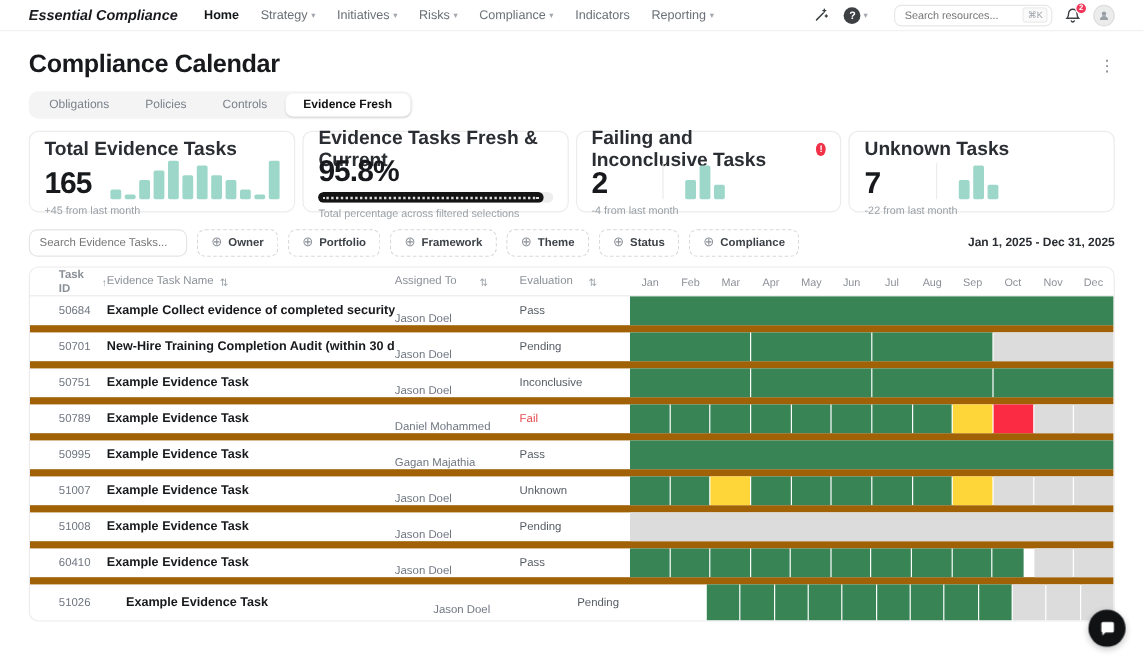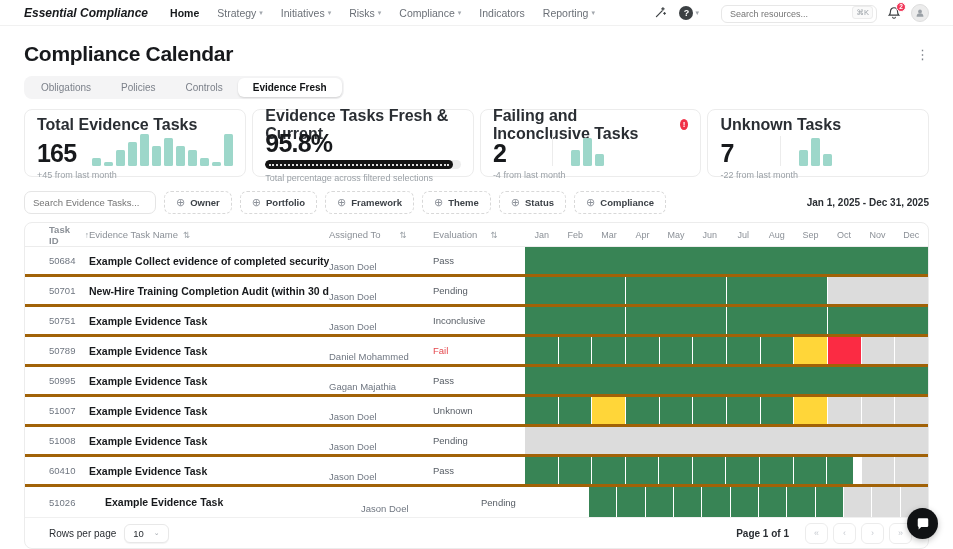--- a/index.html
+++ b/index.html
@@ -7,21 +7,21 @@
     font-family:"Liberation Sans", sans-serif; color:#17191c; }
 
   
   .topnav{height:26px;display:flex;align-items:center;padding:0 24px;border-bottom:1px solid #f1f1f1;gap:16px;}
   .brand{font-style:italic;font-weight:700;font-size:12px;white-space:nowrap;margin-right:6px;}
   .nav-menu{display:flex;align-items:center;gap:18px;}
   .nav-item{border:none;background:none;font-family:inherit;font-size:10.5px;color:#6b7077;display:flex;align-items:center;gap:3px;cursor:pointer;padding:0;}
   .nav-item.active{color:#15181b;font-weight:600;}
   .caret{font-size:7px;color:#a2a7ad;}
   .nav-right{margin-left:auto;display:flex;align-items:center;gap:10px;}
-  .search-box{position:relative;width:156px;}
+  .search-box{position:relative;width:132px;}
   .search-box input{width:100%;height:18px;border:1px solid #e7e7e7;border-radius:6px;font-size:9px;padding:0 28px 0 8px;color:#555;outline:none;font-family:inherit;background:#fff;}
   .kbd{position:absolute;right:4px;top:3px;font-size:7.5px;color:#9aa0a6;border:1px solid #ececec;border-radius:3px;padding:0 3px;background:#fafafa;line-height:11px;}
   .icon-btn{position:relative;border:none;background:none;cursor:pointer;display:flex;align-items:center;padding:0;}
   .badge{position:absolute;top:-4px;right:-5px;background:#f2385a;color:#fff;font-size:6.5px;font-weight:700;min-width:10px;height:10px;border-radius:5px;display:flex;align-items:center;justify-content:center;border:1px solid #fff;}
   .avatar{width:18px;height:18px;border-radius:50%;background:#ececec;border:1px solid #dedede;display:flex;align-items:center;justify-content:center;}
   .help-circle{width:14px;height:14px;border-radius:50%;background:#3c4043;color:#fff;font-size:9px;font-weight:700;display:flex;align-items:center;justify-content:center;}
 
   
   .page{padding:6px 24px 0;}
   .page-header{display:flex;justify-content:space-between;align-items:center;}
@@ -60,21 +60,21 @@
   .date-range{margin-left:auto;font-size:10px;font-weight:600;color:#2a2e33;}
 
   
   .table{border:1px solid #ececec;border-radius:8px;margin-top:8px;overflow:hidden;}
   .thead{display:grid;grid-template-columns:64px 240px 104px 92px 1fr;height:24px;align-items:center;border-bottom:1px solid #ececec;color:#8b9097;font-size:9.5px;}
   .th{display:flex;align-items:center;gap:5px;}
   .th.first{padding-left:24px;font-weight:bold;}
   .sort{font-size:8.5px;color:#9aa0a6;}
   .months{display:grid;grid-template-columns:repeat(12,1fr);}
   .month{text-align:center;font-size:9px;color:#8b9097;}
-  .row{display:grid;grid-template-columns:64px 240px 104px 92px 1fr;height:30px;align-items:center;border-bottom:3px solid #a16207;cursor:pointer;}
+  .row{display:grid;grid-template-columns:64px 240px 104px 92px 1fr;height:30px;align-items:center;border-bottom:6px solid #a16207;cursor:pointer;}
   .row:last-child{border-bottom:none;gap:16px;}
   .cell-id{padding-left:24px;font-size:9.5px;color:#6f7680;}
   .cell-name{font-size:10.5px;font-weight:700;color:#17191c;white-space:nowrap;overflow:hidden;padding-right:10px;}
   .cell-assignee{font-size:9.5px;color:#6f7680;margin-top:12px;}
   .cell-eval{font-size:9.5px;color:#565c64;}
   .cell-eval.fail{color:#e5484d;}
   .timeline{display:flex;gap:1px;height:100%;align-items:stretch;}
   .seg{flex-basis:0;}
 
   
@@ -424,34 +424,20 @@
             <span class="seg" style="flex-grow: 1; background: rgb(56, 132, 85);"></span>
             <span class="seg" style="flex-grow: 1; background: rgb(56, 132, 85);"></span>
             <span class="seg" style="flex-grow: 1; background: rgb(56, 132, 85);"></span>
             <span class="seg" style="flex-grow: 1; background: rgb(220, 220, 220);"></span>
             <span class="seg" style="flex-grow: 1; background: rgb(220, 220, 220);"></span>
             <span class="seg" style="flex-grow: 1; background: rgb(220, 220, 220);"></span>
           </div>
         </div>
       </div>
 
-    <div class="tfoot">
-      <span class="rpp-label">Rows per page</span>
-      <button class="rpp-select">
-        <span>10</span>
-        <span class="caret">⌄</span>
-      </button>
-      <span class="page-info">Page 1 of 1</span>
-      <span class="pagination">
-          <button class="pg-btn">«</button>
-          <button class="pg-btn">‹</button>
-          <button class="pg-btn">›</button>
-          <button class="pg-btn">»</button>
-        </span>
-    </div>
   </div>
 </div>
 
 <button class="chat-fab">
   <svg width="14" height="14" viewBox="0 0 16 16" fill="#fff">
     <path d="M2 3 a1.5 1.5 0 0 1 1.5-1.5 h9 A1.5 1.5 0 0 1 14 3 v7 a1.5 1.5 0 0 1-1.5 1.5 H6 l-3 2.8 v-2.8 H3.5 A1.5 1.5 0 0 1 2 10 z"></path>
   </svg>
 </button>
 
 </body></html>

